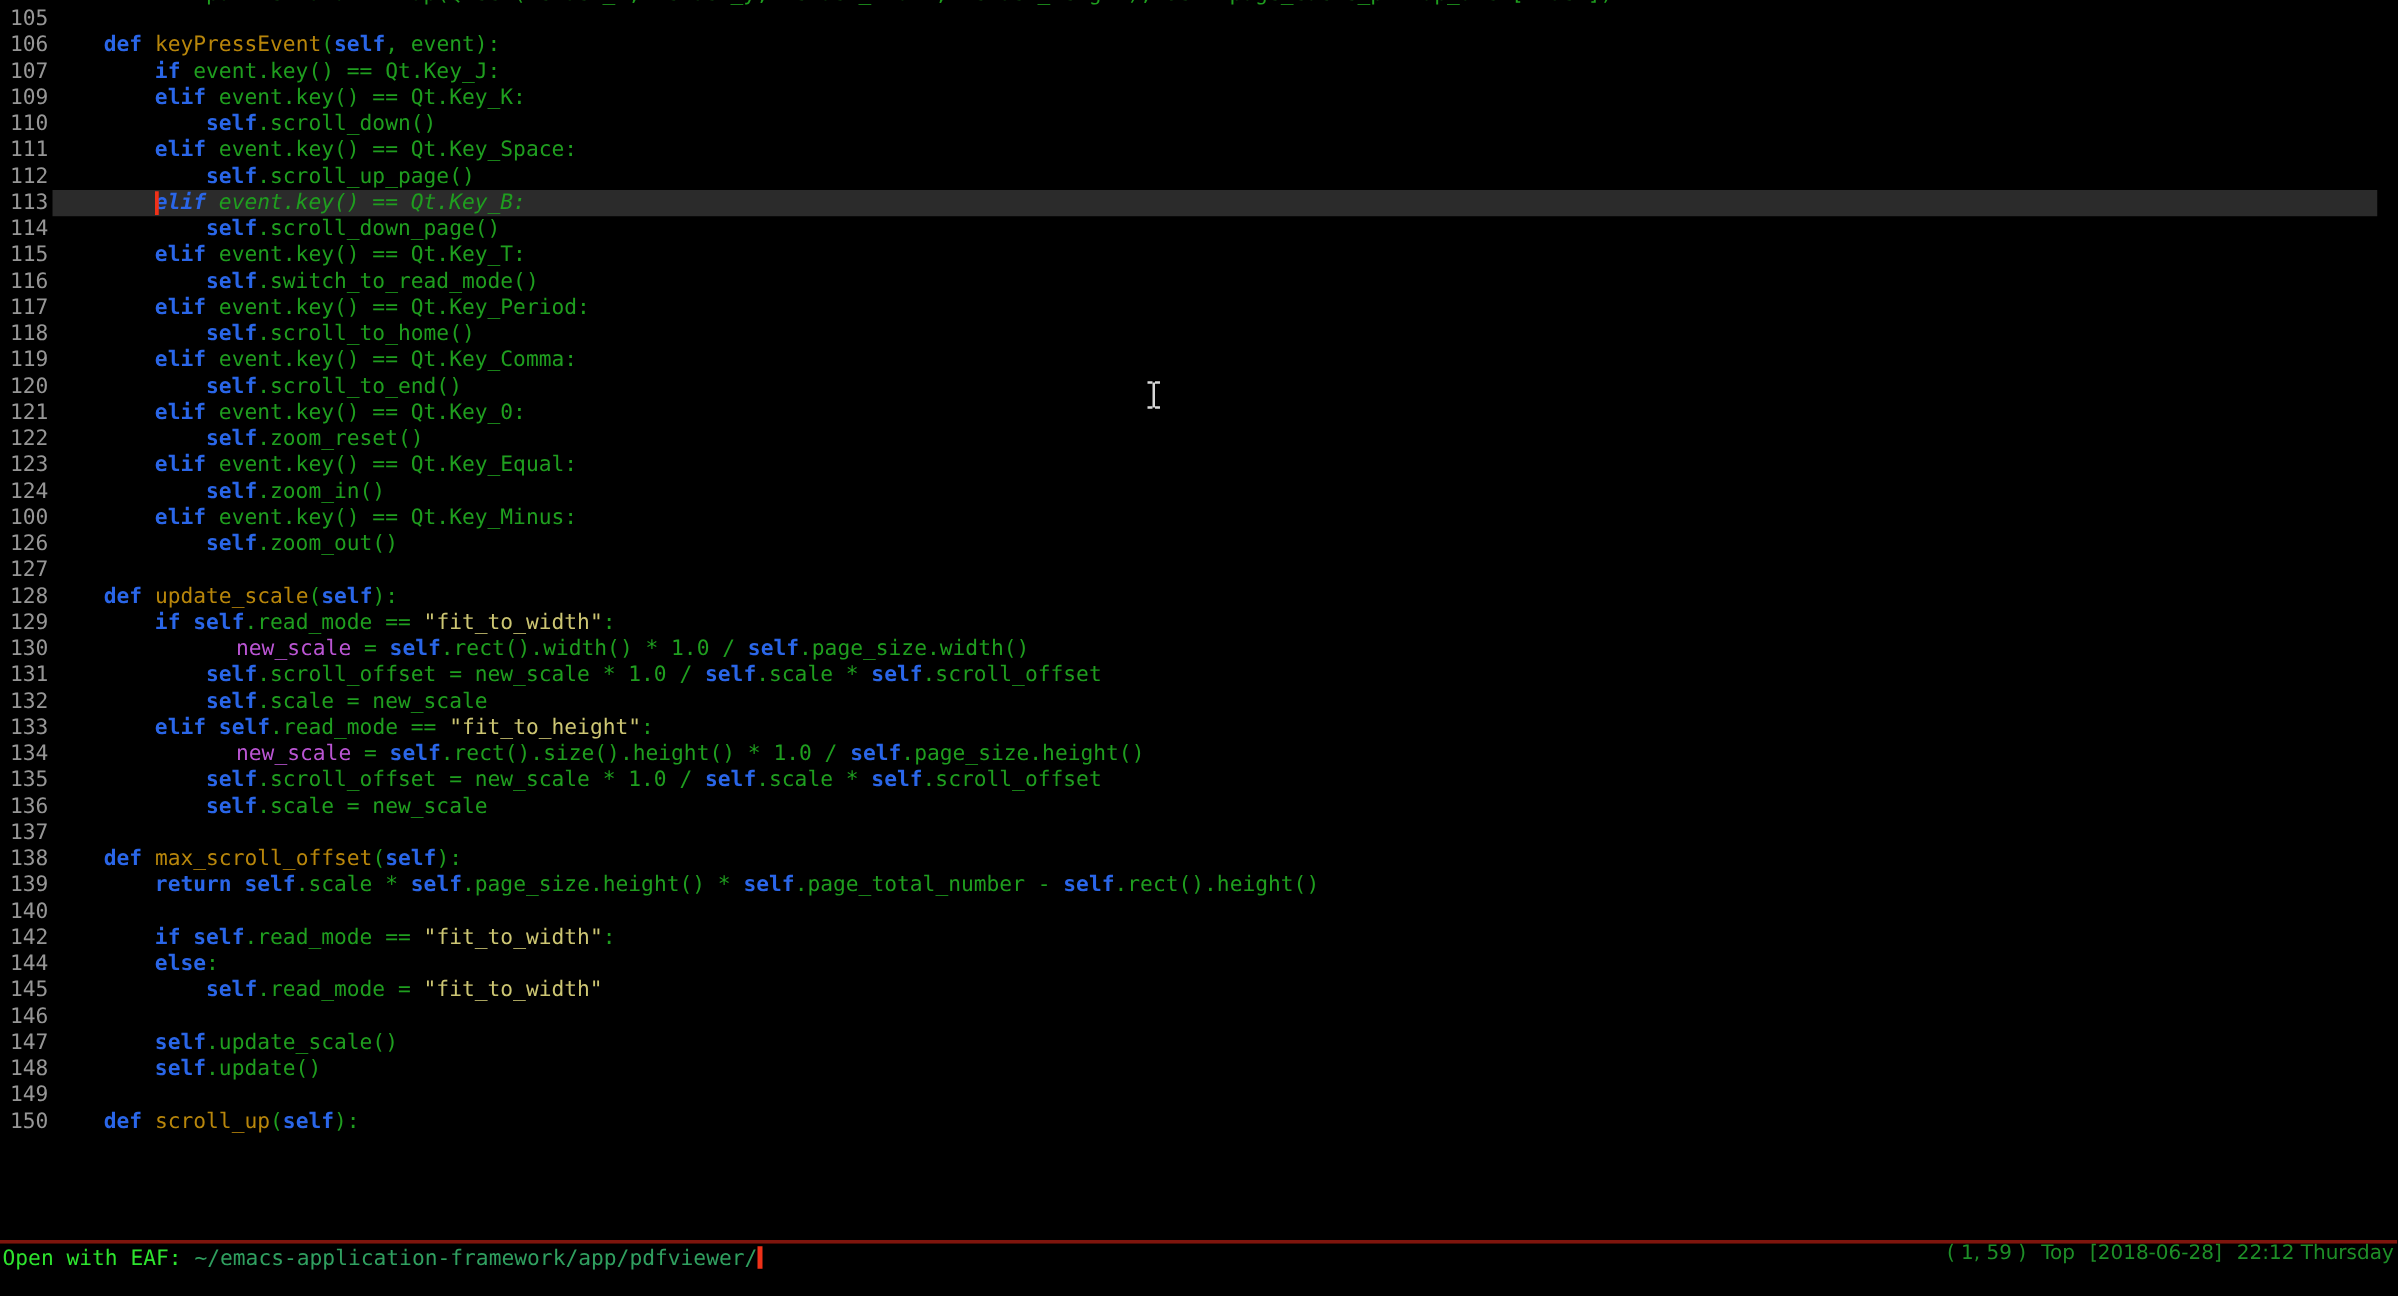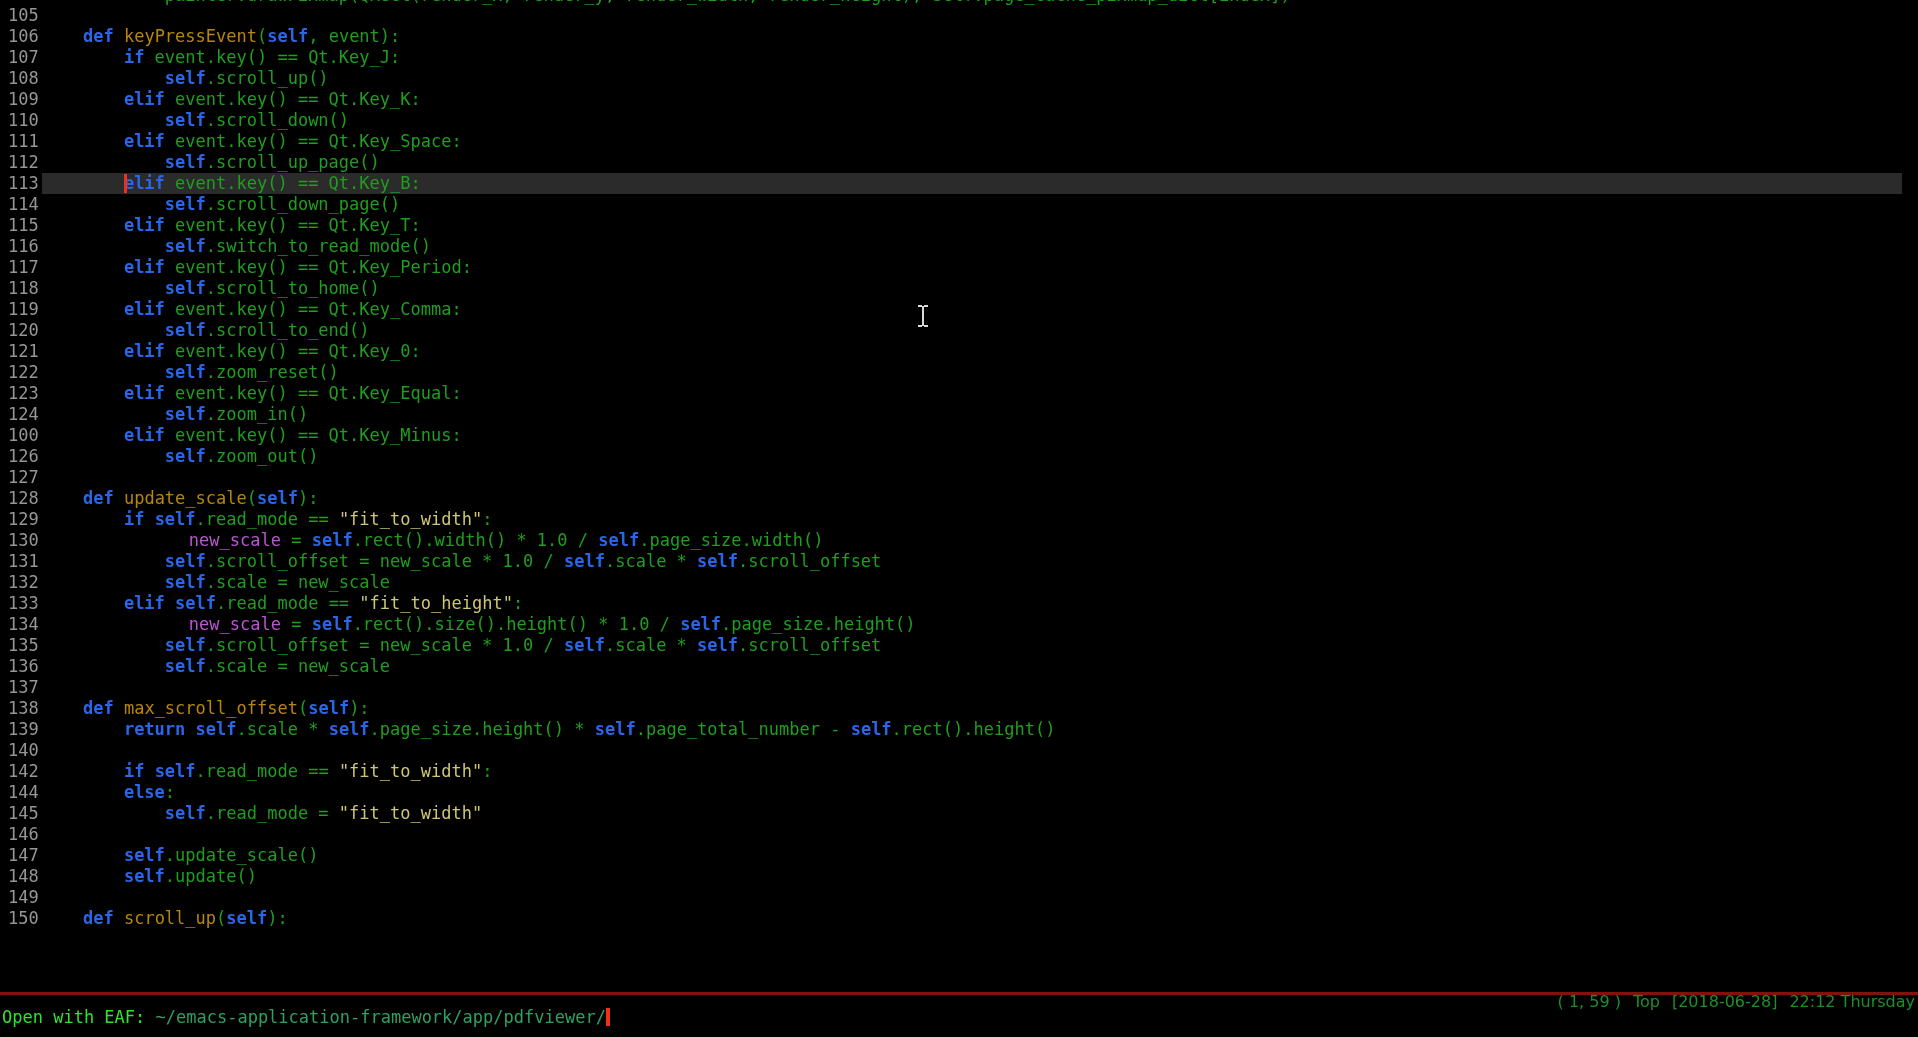--- a/index.html
+++ b/index.html
@@ -9,30 +9,30 @@
     background:var(--background);
     font-family:"DejaVu Sans Mono", monospace;
     font-size:17px;line-height:21px;
   }
   .code-area{position:absolute;top:0;left:0;right:16px;height:992px;overflow:hidden;}
   .partial{height:5px;overflow:hidden;}
   .partial span{display:block;margin-top:-15px;white-space:pre;color:var(--codeDefault);padding-left:var(--gutterW);}
   .row{display:flex;height:21px;position:relative;}
   .ln{flex:0 0 var(--gutterW);box-sizing:border-box;padding-left:8px;color:var(--lineNumber);}
   .codeln{flex:1 1 auto;white-space:pre;color:var(--codeDefault);}
-  .row.hl .codeln{background:var(--hlLine);}
+  .row.hl .codeln{background:var(--hlLine);font-style:italic;}
   .t-kw{color:var(--keyword);font-weight:bold;}
   .t-fn{color:var(--functionName);}
   .t-str{color:var(--string);}
   .t-var{color:var(--variable);margin-left:24px;}
   .t-bi{color:var(--builtin);}
   .cbar{position:absolute;top:1px;width:3px;height:19px;background:var(--cursor);}
   .mode-line{position:absolute;top:992px;left:0;right:0;height:3px;background:var(--modeLine);}
   .minibuffer{position:absolute;top:995px;left:0;right:0;bottom:0;background:var(--background);}
-  .mb-row{height:21px;padding:12px 0 0 2px;white-space:pre;}
+  .mb-row{height:21px;padding:2px 0 0 2px;white-space:pre;}
   .prompt{color:var(--prompt);}
   .mb-input{color:var(--inputPath);}
   .mb-cursor{display:inline-block;width:4px;height:18px;background:var(--cursor);vertical-align:-3px;}
   .tray{position:absolute;right:3px;bottom:4px;color:var(--tray);
         font-family:"DejaVu Sans", sans-serif;font-size:16px;white-space:pre;}
   .tray span{margin-left:12px;}
   .tray span:first-child{margin-left:0;}
   .ibeam{position:absolute;left:916px;top:304px;}
 </style>
 </head>
@@ -51,24 +51,20 @@
         </div>
         <div class="row">
           <span class="ln">106</span>
           <span class="codeln">    <span class="t-kw">def</span> <span class="t-fn">keyPressEvent</span>(<span class="t-kw">self</span>, event):</span>
         </div>
         <div class="row">
           <span class="ln">107</span>
           <span class="codeln">        <span class="t-kw">if</span> event.key() == Qt.Key_J:</span>
         </div>
         <div class="row">
-          <span class="ln">108</span>
-          <span class="codeln">            <span class="t-kw">self</span>.scroll_up()</span>
-        </div>
-        <div class="row">
           <span class="ln">109</span>
           <span class="codeln">        <span class="t-kw">elif</span> event.key() == Qt.Key_K:</span>
         </div>
         <div class="row">
           <span class="ln">110</span>
           <span class="codeln">            <span class="t-kw">self</span>.scroll_down()</span>
         </div>
         <div class="row">
           <span class="ln">111</span>
           <span class="codeln">        <span class="t-kw">elif</span> event.key() == Qt.Key_Space:</span>

